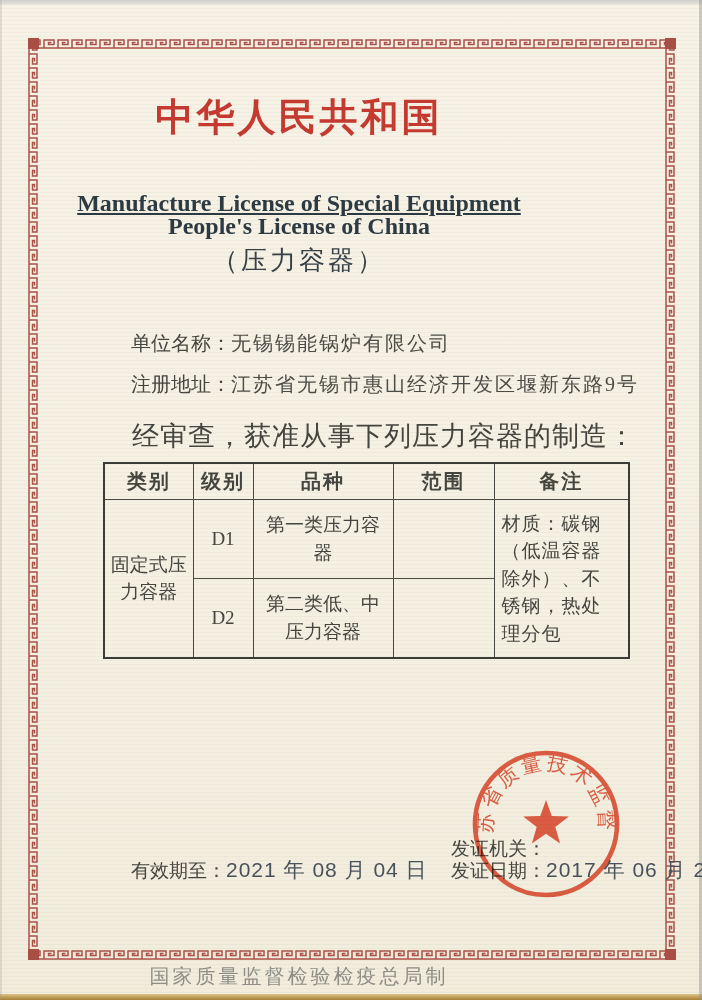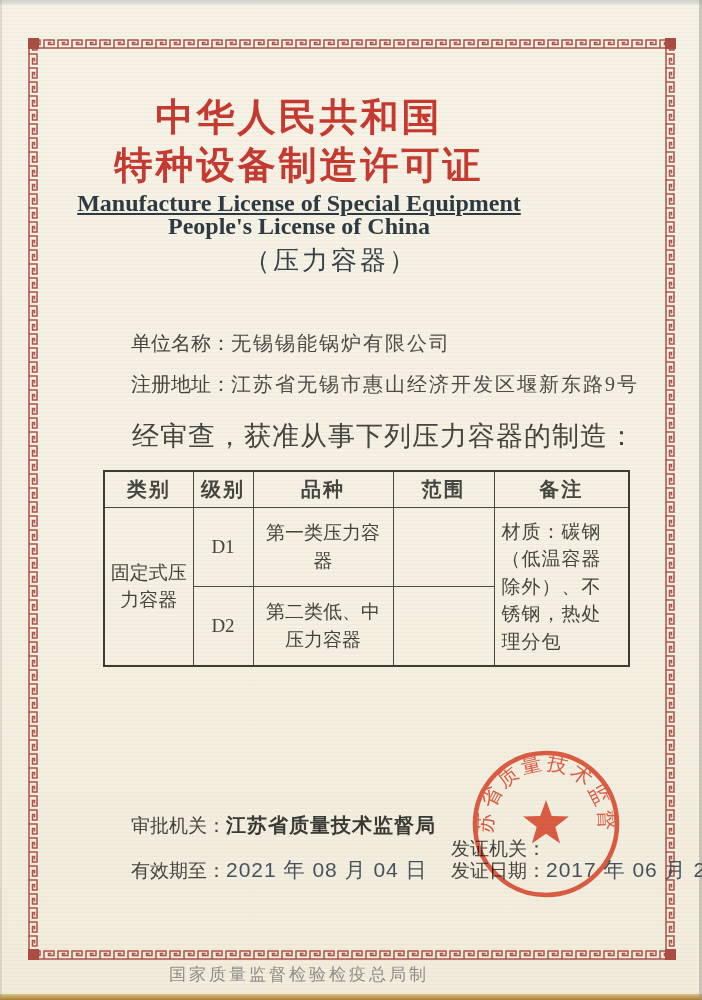--- a/index.html
+++ b/index.html
@@ -13,35 +13,35 @@
   }
   .edge-top{position:absolute;left:0;top:0;width:702px;height:5px;background:linear-gradient(180deg,#cdd0cd,#e9e7dc);}
   .edge-bottom{position:absolute;left:0;bottom:0;width:702px;height:6px;background:linear-gradient(180deg,#d9c386,#a87f35);}
   .edge-right{position:absolute;right:0;top:0;width:3px;height:1000px;background:rgba(150,148,138,0.45);}
   .edge-left{position:absolute;left:0;top:0;width:2px;height:1000px;background:rgba(150,148,138,0.25);}
   .meander{position:absolute;left:28px;top:38px;}
   .abs{position:absolute;}
   .center{left:0;width:598px;text-align:center;}
   .title-cn{font-family:"Liberation Sans","DejaVu Sans",sans-serif;font-weight:bold;font-size:38px;color:#c43a30;letter-spacing:3px;line-height:1.15;}
   .title-en{font-weight:bold;font-size:24px;color:#2d3a41;line-height:1.2;}
-  .subtitle{font-family:"Liberation Sans","DejaVu Sans",sans-serif;font-size:26px;color:#374146;letter-spacing:3px;padding-left:32px;}
+  .subtitle{font-family:"Liberation Sans","DejaVu Sans",sans-serif;font-size:26px;color:#374146;letter-spacing:3px;}
   .license-no{font-size:19px;color:#4b4b45;text-align:right;letter-spacing:1px;}
   .field{font-size:20px;white-space:nowrap;margin-left:31px;}
   .field .lbl{color:#45453f;}
   .field .val{color:#4c4c46;letter-spacing:2px;}
   .statement{font-size:27px;color:#45453f;letter-spacing:1px;}
-  table.scope{border-collapse:collapse;table-layout:fixed;width:525px;background:transparent;margin-top:8px;}
+  table.scope{border-collapse:collapse;table-layout:fixed;width:525px;background:transparent;}
   table.scope th, table.scope td{border:1px solid #4a4a44;padding:2px 5px;font-size:19px;color:#45453f;}
   table.scope{border:2px solid #3c3c36;}
   table.scope th{font-family:"Liberation Sans","DejaVu Sans",sans-serif;font-weight:bold;font-size:20px;text-align:center;letter-spacing:2px;}
   table.scope td{text-align:center;line-height:1.45;}
   td.remark{text-align:left !important;padding:10px 7px !important;letter-spacing:1px;}
   .auth-val{font-family:"Liberation Sans","DejaVu Sans",sans-serif;font-weight:bold;color:#3a3a34;letter-spacing:1px;}
   .date-val{font-family:"Liberation Sans","DejaVu Sans",sans-serif;font-size:21px;color:#49525a;letter-spacing:1px;}
-  .made-by{font-family:"Liberation Sans","DejaVu Sans",sans-serif;font-size:17px;color:#8e8e86;letter-spacing:3px;}
+  .made-by{font-family:"Liberation Sans","DejaVu Sans",sans-serif;font-size:20px;color:#8e8e86;letter-spacing:3px;}
   .stamp{position:absolute;left:466px;top:744px;mix-blend-mode:multiply;opacity:0.9;}
 </style>
 </head>
 <body>
 
 <div class="page">
 
   <div class="edge-top"></div>
   <div class="edge-bottom"></div>
   <div class="edge-right"></div>
@@ -64,21 +64,20 @@
     <g transform="translate(637,0)">
         <rect x="0" y="0" width="11" height="922" fill="url(#fretV)"></rect>
       </g>
     <rect x="0" y="0" width="11" height="11" fill="#a84e44"></rect>
     <rect x="637" y="0" width="11" height="11" fill="#a84e44"></rect>
     <rect x="0" y="911" width="11" height="11" fill="#a84e44"></rect>
     <rect x="637" y="911" width="11" height="11" fill="#a84e44"></rect>
   </svg>
 
   <div class="abs center title-cn" style="top:96px;">中华人民共和国</div>
-  <div class="abs center title-cn" style="top:144px;">特种设备制造许可证</div>
   <div class="abs center title-en" style="top:189px;text-decoration:underline;">Manufacture License of Special Equipment</div>
   <div class="abs center title-en" style="top:212px;">People's License of China</div>
   <div class="abs center subtitle" style="top:243px;">（压力容器）</div>
 
 
   <div class="abs field" style="left:100px;top:330px;">
     <span class="lbl">单位名称：</span><span class="val">无锡锡能锅炉有限公司</span>
   </div>
   <div class="abs field" style="left:100px;top:371px;">
     <span class="lbl">注册地址：</span><span class="val">江苏省无锡市惠山经济开发区堰新东路9号</span>
@@ -111,23 +110,20 @@
         <td rowspan="2" class="remark">材质：碳钢（低温容器除外）、不锈钢，热处理分包</td>
       </tr>
       <tr style="height:48px;">
         <td>D2</td>
         <td>第二类低、中压力容器</td>
         <td></td>
       </tr>
     </tbody>
   </table>
 
-  <div class="abs field" style="left:100px;top:812px;font-size:19px;">
-    <span class="lbl">审批机关：</span><span class="auth-val" style="font-size:20px;">江苏省质量技术监督局</span>
-  </div>
   <div class="abs field" style="left:420px;top:836px;font-size:19px;">
     <span class="lbl">发证机关：</span>
   </div>
   <div class="abs field" style="left:100px;top:856px;font-size:19px;">
     <span class="lbl">有效期至：</span><span class="date-val">2021 年 08 月 04 日</span>
   </div>
   <div class="abs field" style="left:420px;top:856px;font-size:19px;">
     <span class="lbl">发证日期：</span><span class="date-val">2017 年 06 月 29 日</span>
   </div>
 

